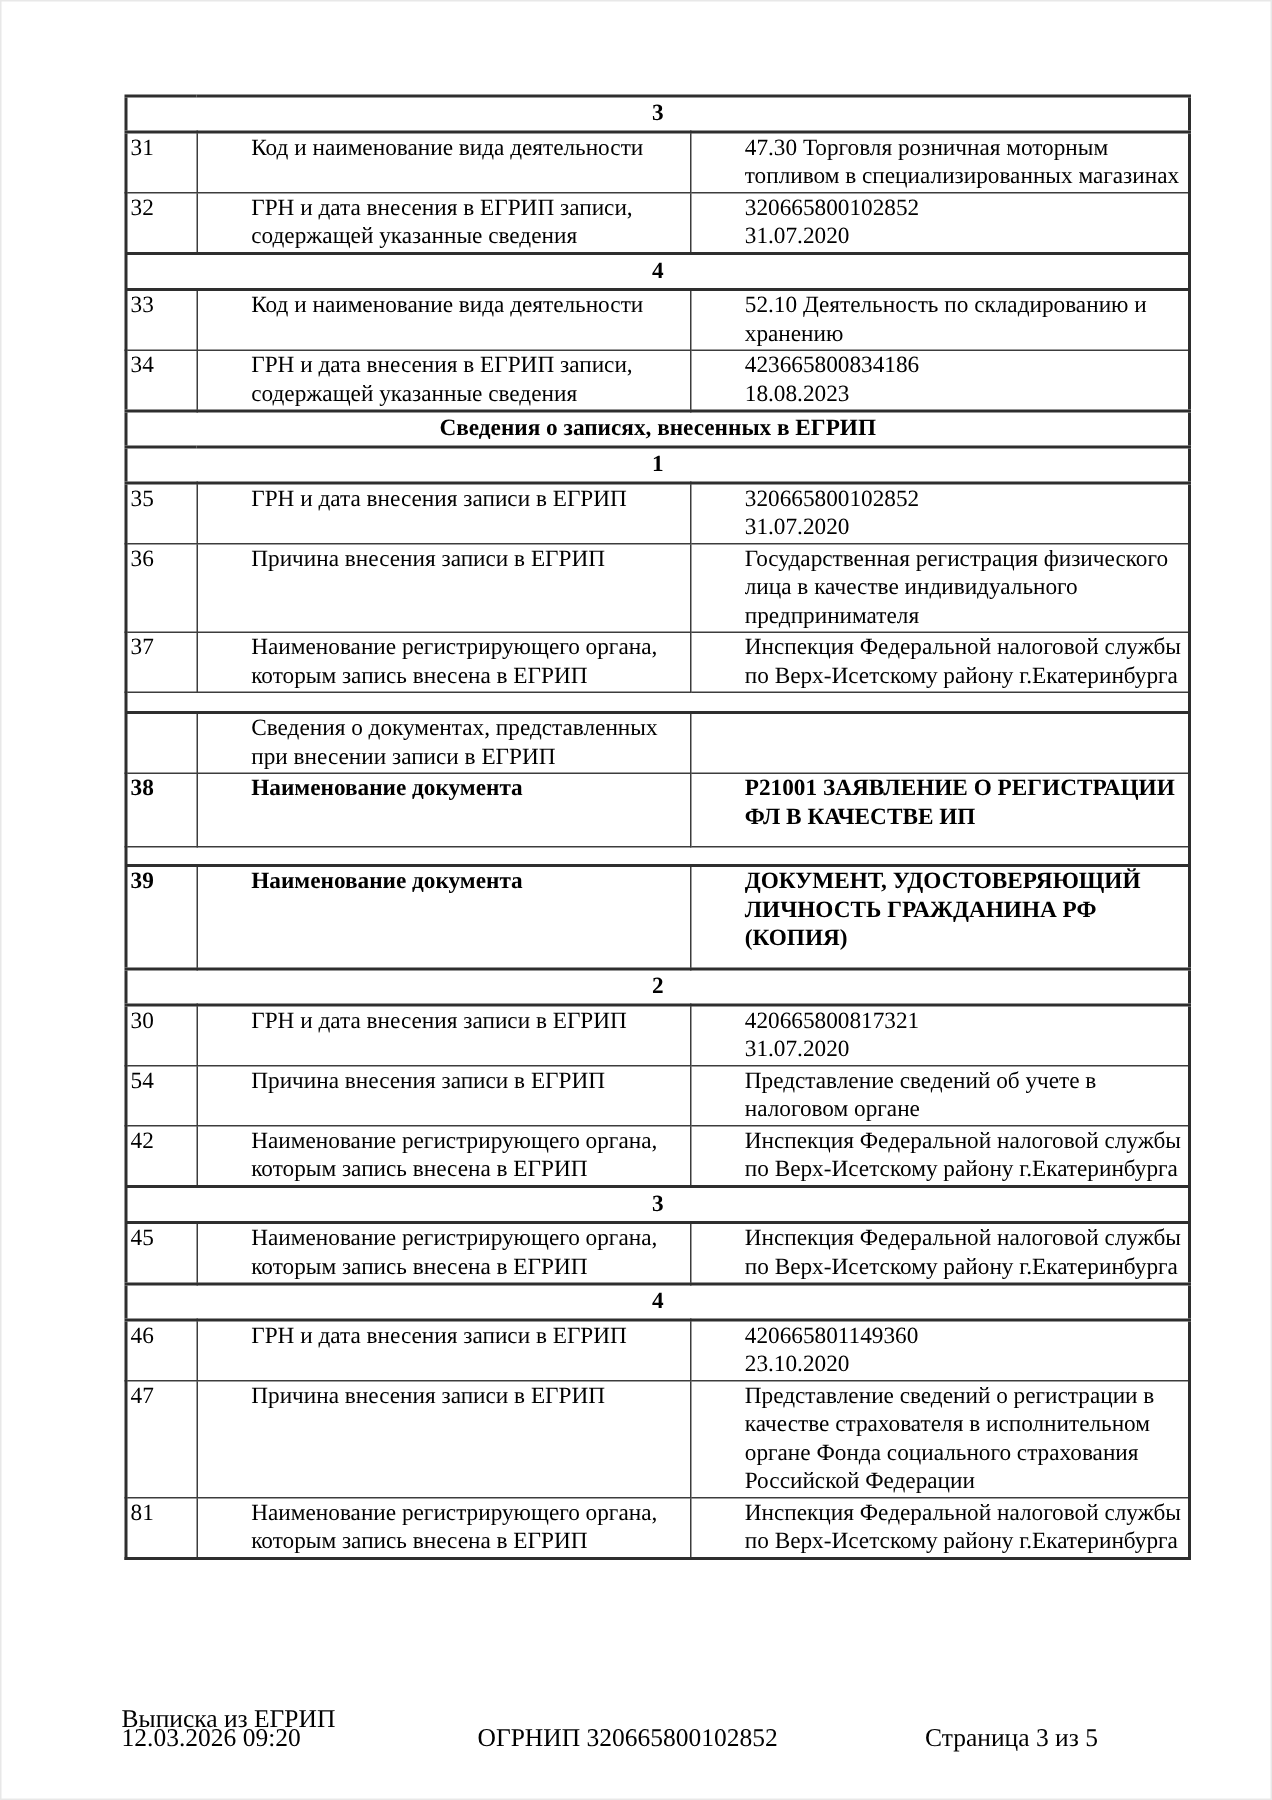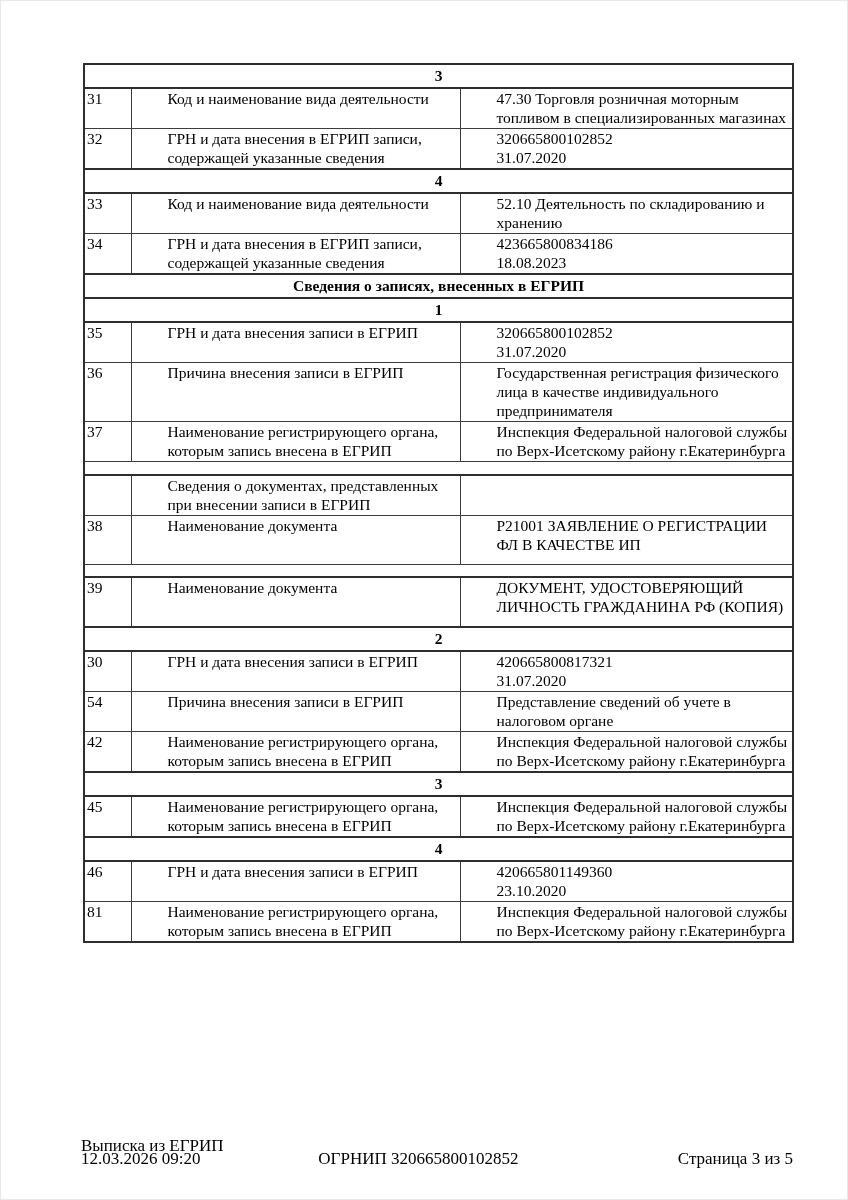--- a/index.html
+++ b/index.html
@@ -36,21 +36,21 @@
   col.c-label { width: 329px; }
   col.c-value { width: 333px; }
   td {
     border: 1px solid #3c3c3c;
     vertical-align: top;
     padding: 0 4px 1px 4px;
     overflow: hidden;
     box-sizing: border-box;
   }
   tr.data-row td { height: 39px; }
-  tr.data-row.tall td { padding-bottom: 10px; }
+  tr.data-row.tall td { padding-bottom: 10px; font-weight: bold; }
   td.num-cell {
     text-align: left;
     padding: 0 2px 1px 2px;
   }
   td.label-cell, td.value-cell {
     white-space: pre-line;
     padding-left: 36px;
   }
   tr.section-row td {
     border-top: 2px solid #2e2e2e;
@@ -71,21 +71,21 @@
     left: 80px;
     top: 1138px;
     width: 712px;
     display: flex;
     align-items: flex-end;
     font-size: 17px;
     line-height: 13px;
   }
   .f-left   { flex: 1 1 0; text-align: left; }
   .f-center { flex: 1 1 0; text-align: left; }
-  .f-right  { flex: 1 1 0; text-align: right; }
+  .f-right  { flex: 1 1 0; text-align: center; }
 </style>
 </head>
 <body>
 
 <div class="page">
 
   <div class="table-wrap">
     <table class="records">
       <colgroup>
         <col class="c-num">
@@ -210,20 +210,28 @@
           <tr class="section-row">
             <td colspan="3">4</td>
           </tr>
           <tr class="data-row">
             <td class="num-cell">46</td>
             <td class="label-cell">ГРН и дата внесения записи в ЕГРИП</td>
             <td class="value-cell">420665801149360
 23.10.2020</td>
           </tr>
           <tr class="data-row">
+            <td class="num-cell">47</td>
+            <td class="label-cell">Причина внесения записи в ЕГРИП</td>
+            <td class="value-cell">Представление сведений о регистрации в
+качестве страхователя в исполнительном
+органе Фонда социального страхования
+Российской Федерации</td>
+          </tr>
+          <tr class="data-row">
             <td class="num-cell">81</td>
             <td class="label-cell">Наименование регистрирующего органа,
 которым запись внесена в ЕГРИП</td>
             <td class="value-cell">Инспекция Федеральной налоговой службы
 по Верх-Исетскому району г.Екатеринбурга</td>
           </tr>
         </tbody>
     </table>
   </div>
 

